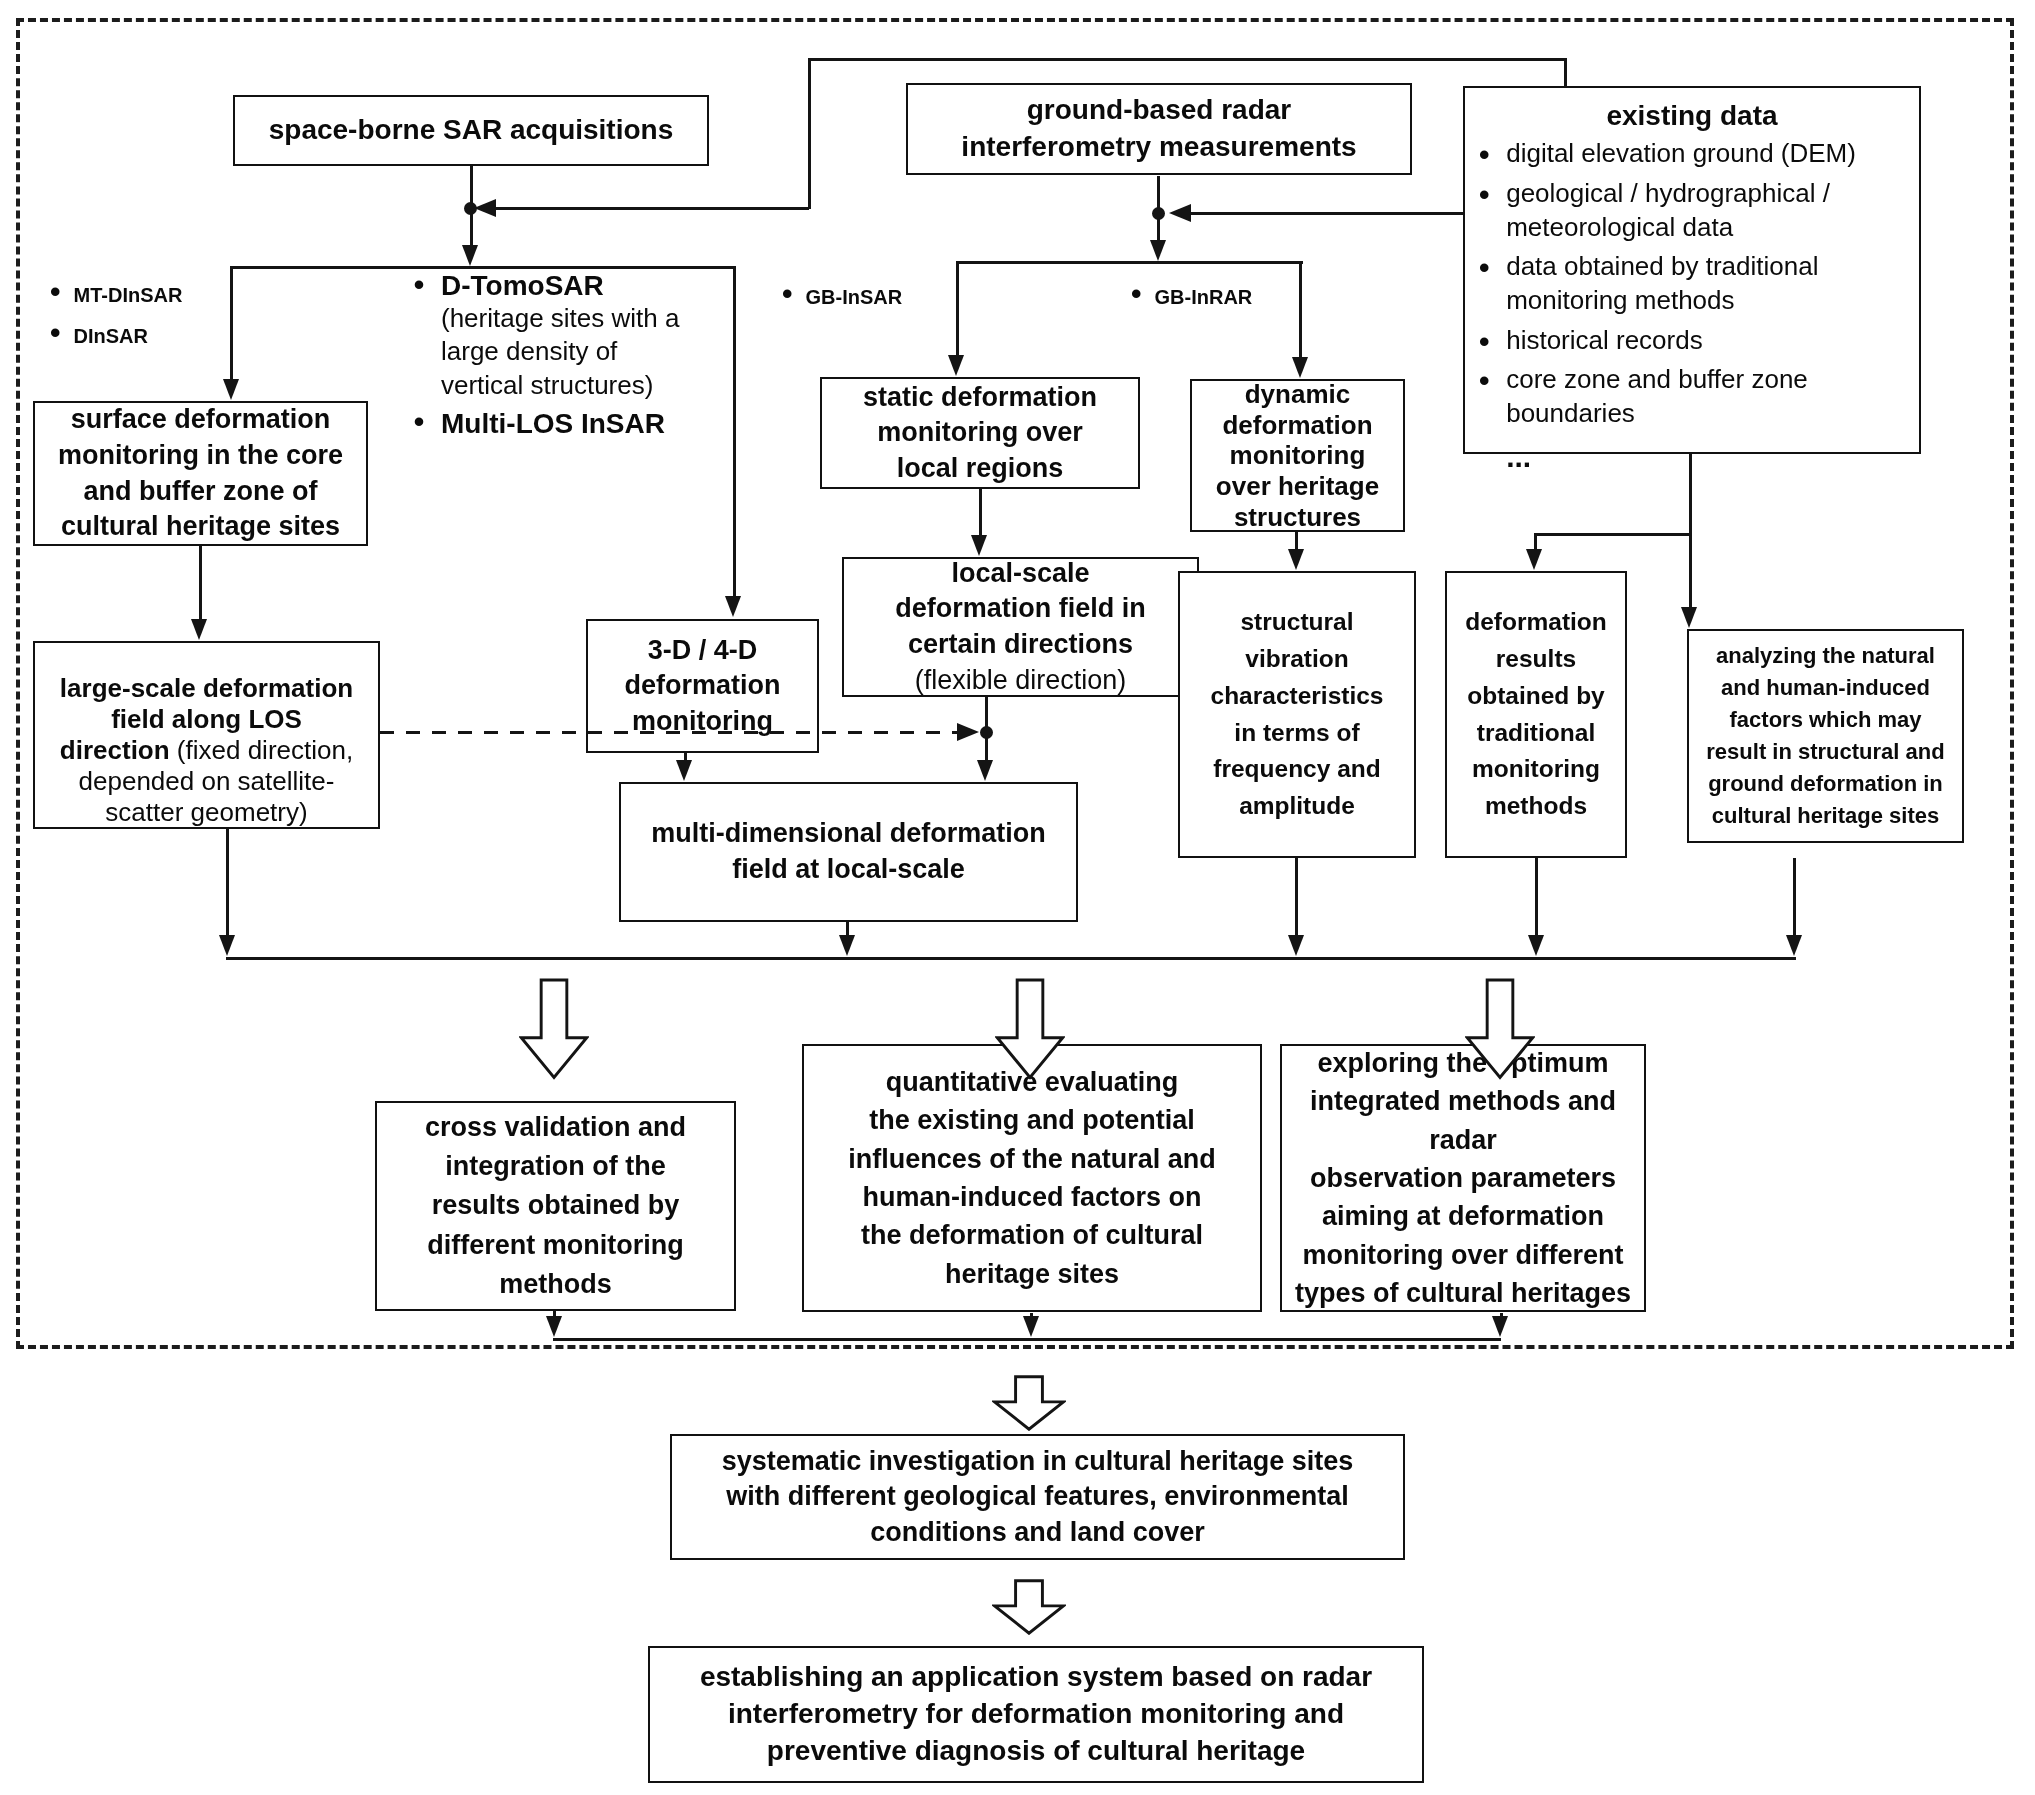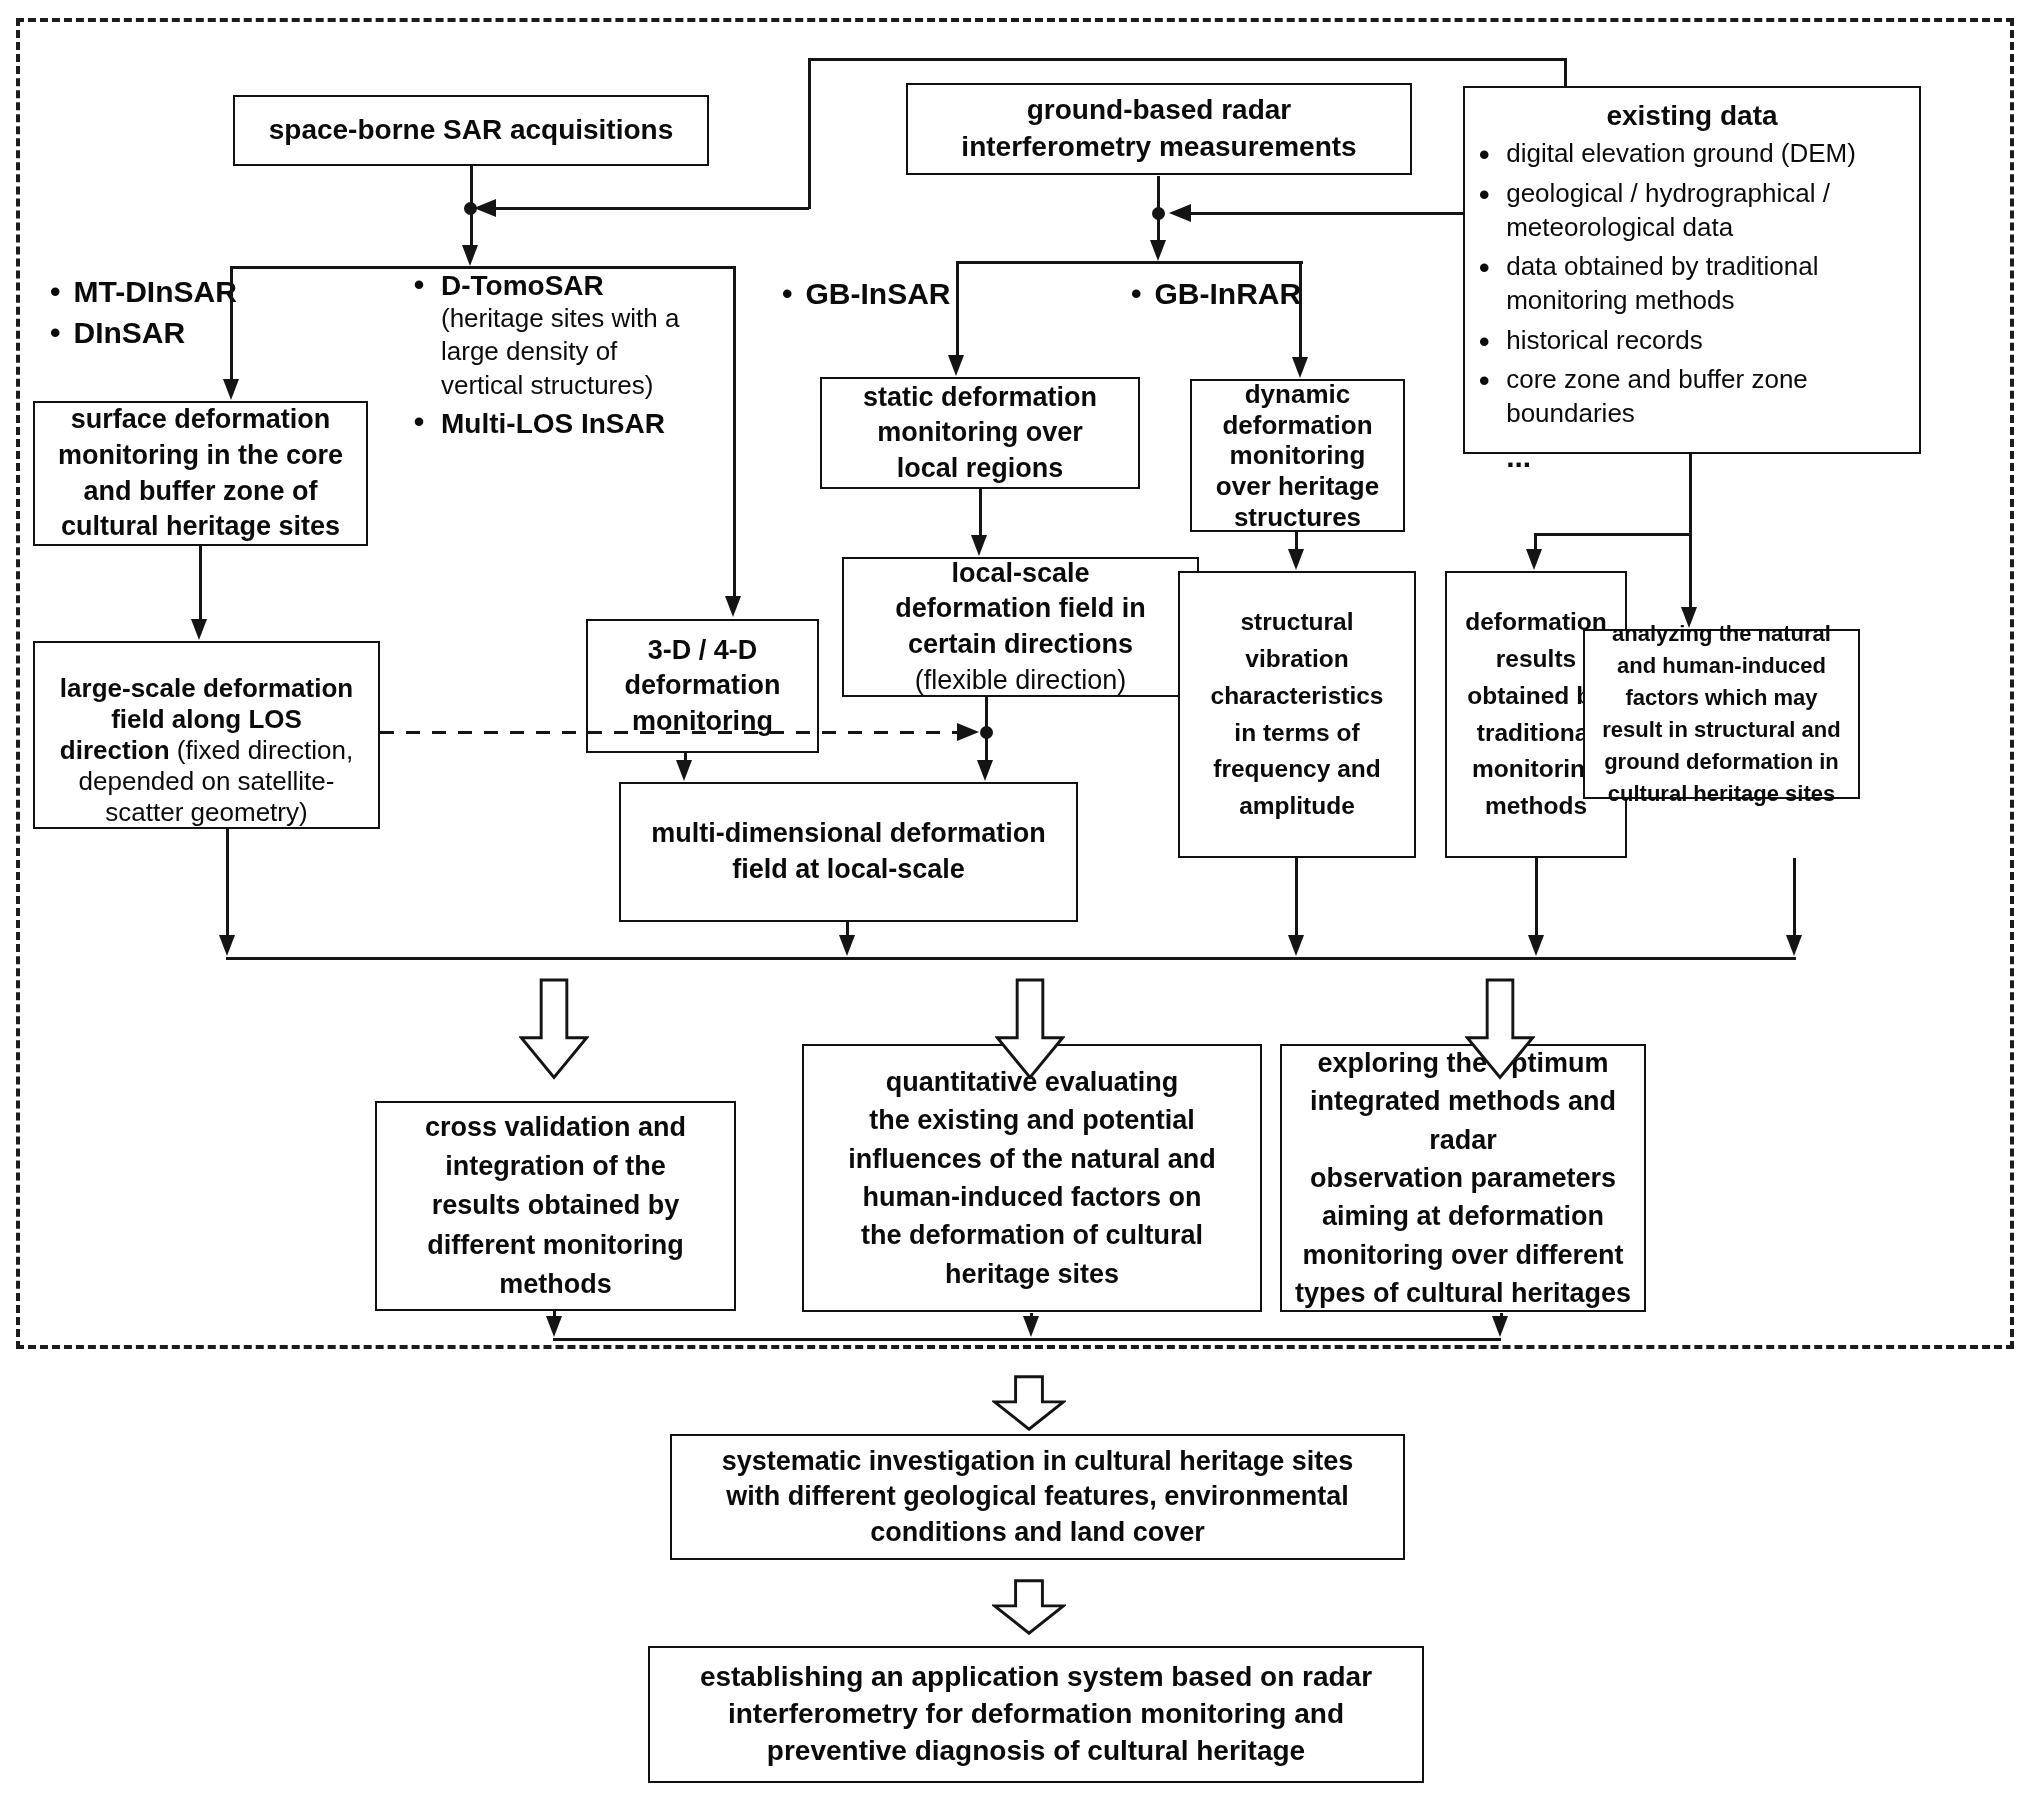--- a/index.html
+++ b/index.html
@@ -19,21 +19,21 @@
   .arr-l{position:absolute;width:0;height:0;border-top:9.3px solid transparent;
          border-bottom:9.3px solid transparent;border-right:22px solid #141414;}
   .arr-r{position:absolute;width:0;height:0;border-top:9.3px solid transparent;
          border-bottom:9.3px solid transparent;border-left:22px solid #141414;}
   .dot{position:absolute;width:13px;height:13px;border-radius:50%;background:#141414;}
   .dashed-frame{position:absolute;border:4.1px dashed #1c1c1c;box-sizing:border-box;}
   ul.blist{list-style:none;margin:0;padding:0;}
   ul.blist li{position:relative;padding-left:33px;margin-bottom:5.8px;text-align:left;}
   ul.blist li:before{content:"\2022";position:absolute;left:5.8px;top:-2.3px;font-size:30px;font-weight:bold;}
   ul.blist li.nomark:before{content:"";}
-  .method{position:absolute;font-weight:bold;font-size:30px;white-space:nowrap;}
+  .method{position:absolute;font-weight:bold;font-size:20px;white-space:nowrap;}
   .method:before{content:"\2022";margin-right:13px;font-size:30px;}
   .aux-title{font-weight:bold;font-size:28px;text-align:center;margin:8.2px 0 5.8px 0;}
   .aux-items{font-size:26px;font-weight:normal;line-height:1.3;}
   .aux-items .lbl2{white-space:pre-line;font-weight:normal;}
   .tomo-name{font-weight:bold;font-size:28px;}
   .tomo-note{display:block;font-weight:normal;font-size:26px;line-height:1.28;white-space:pre-line;}
   .blockarrow{position:absolute;}
 </style>
 </head>
 <body>
@@ -147,21 +147,21 @@
 
   <div class="box" style="left:1445px;top:571px;width:182px;height:287px;">
     <div class="lbl f42">deformation
 results
 obtained by
 traditional
 monitoring
 methods</div>
   </div>
 
-  <div class="box" style="left:1583px;top:629px;width:277px;height:170px;padding:6px;">
+  <div class="box" style="left:1687px;top:629px;width:277px;height:214px;padding:6px;">
     <div class="lbl f38">analyzing the natural
 and human-induced
 factors which may
 result in structural and
 ground deformation in
 cultural heritage sites</div>
   </div>
 
   <div class="box" style="left:375px;top:1101px;width:361px;height:210px;">
     <div class="lbl f46" style="line-height:1.45;">cross validation and

